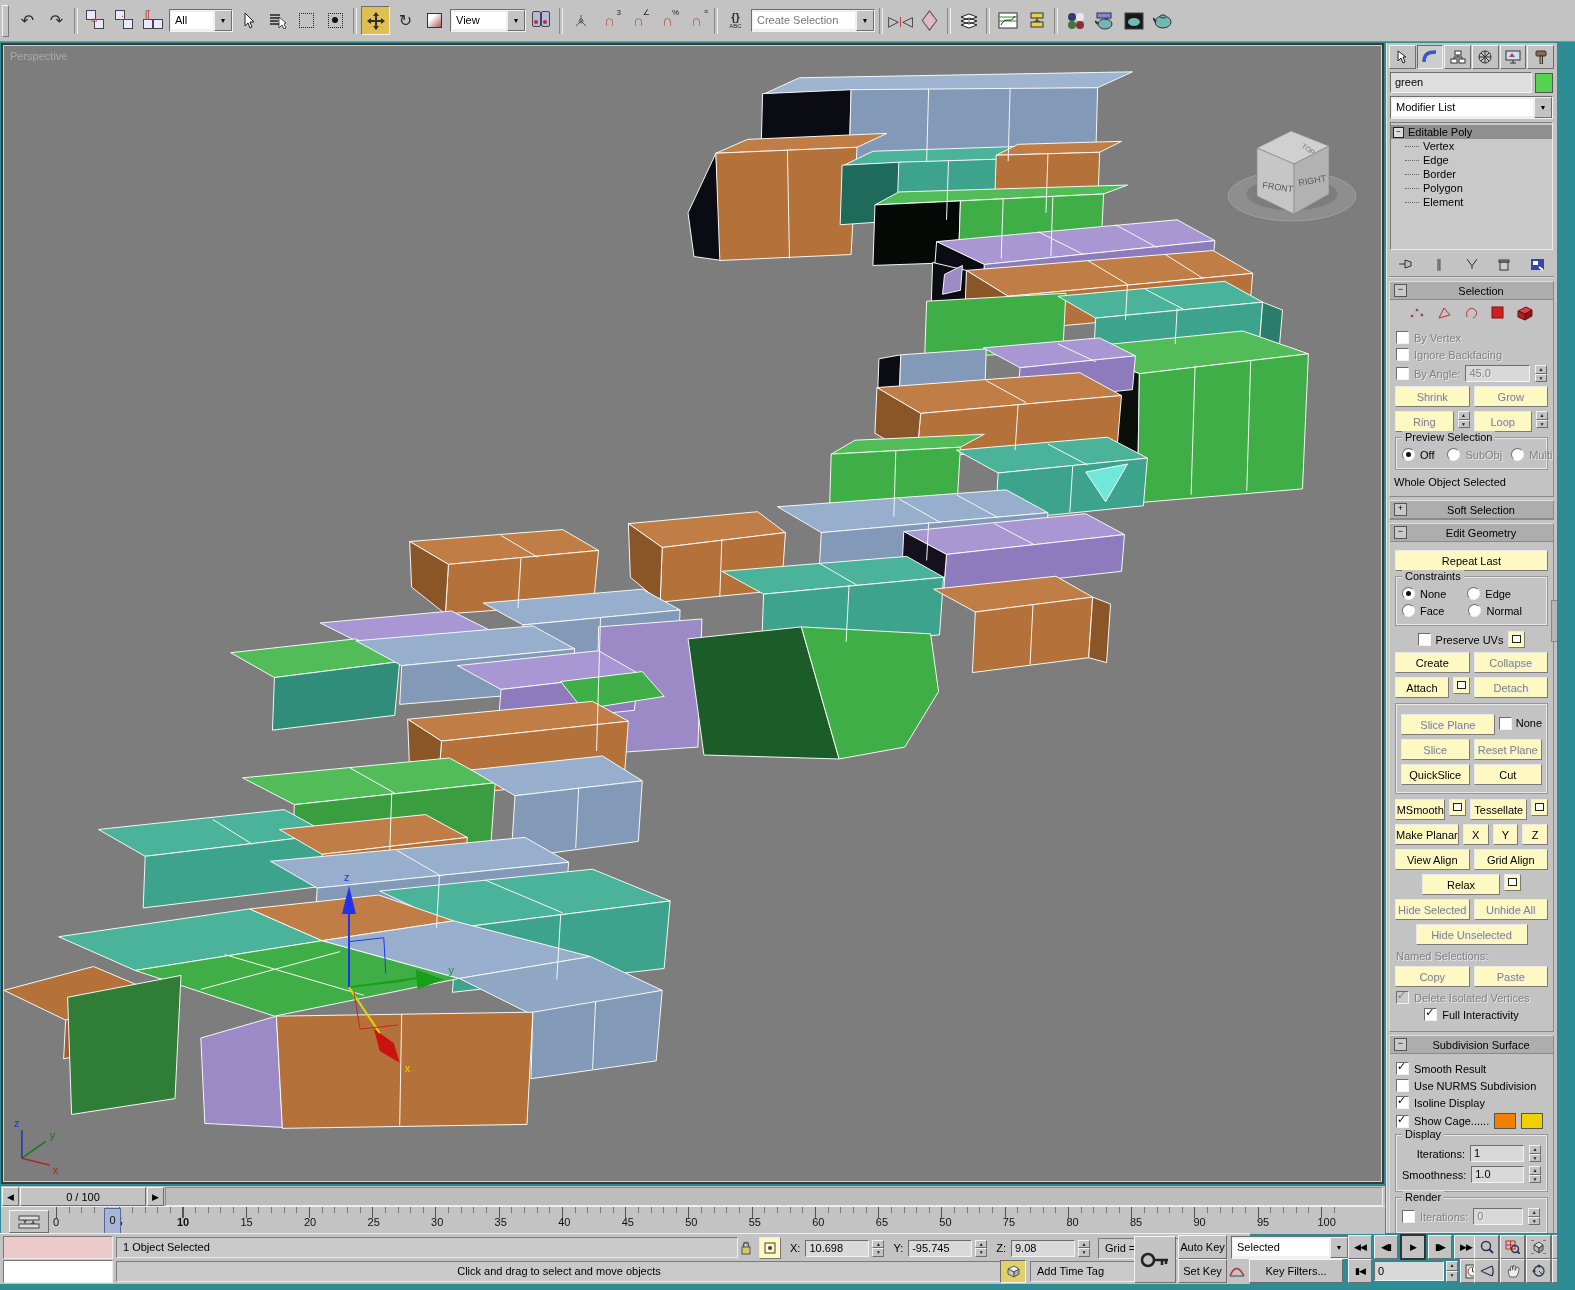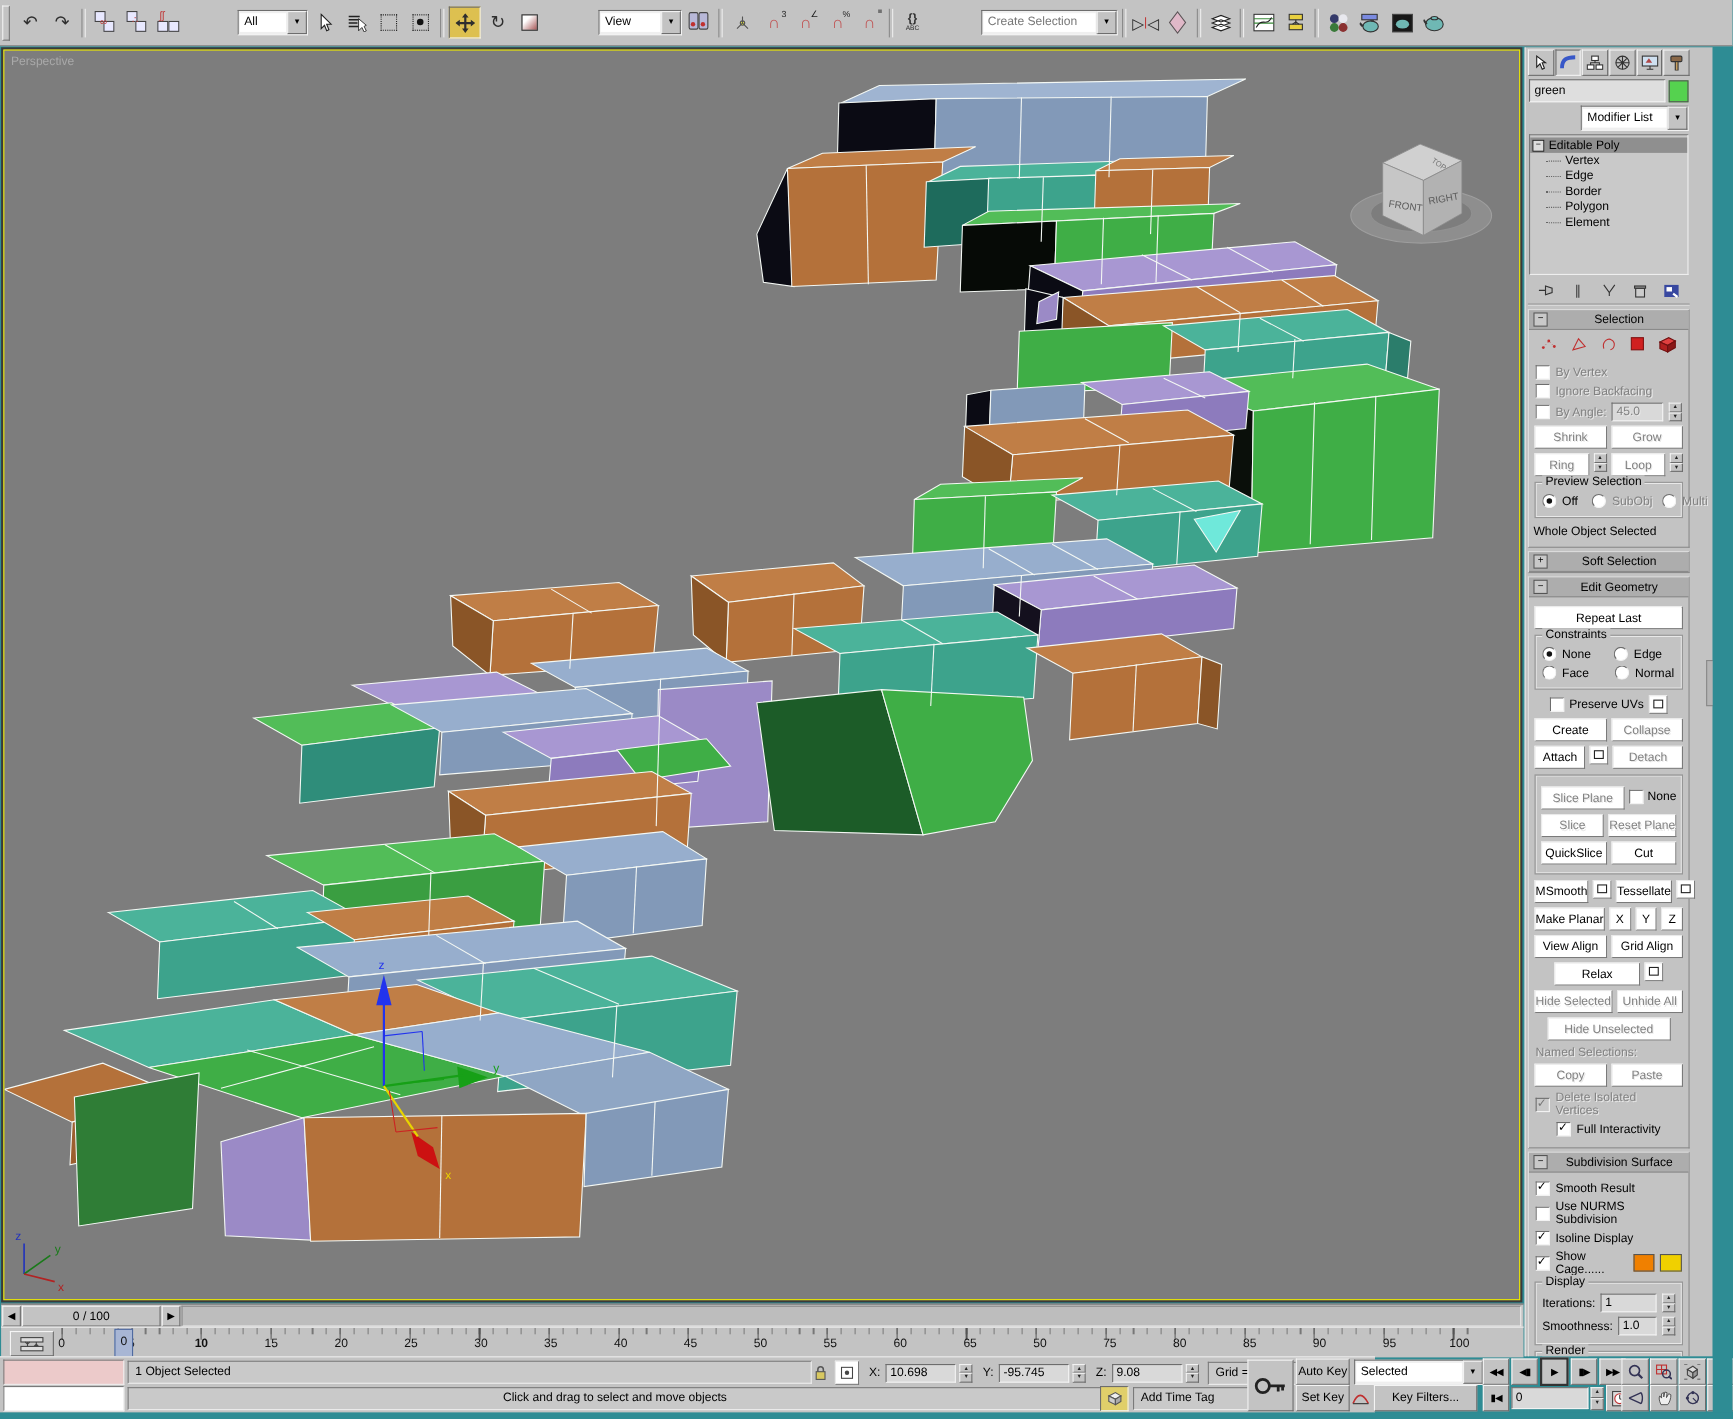--- a/index.html
+++ b/index.html
@@ -1,48 +1,48 @@
 <!DOCTYPE html>
 <html><head>
 <meta charset="utf-8">
 <style>
   html,body{margin:0;padding:0;background:#2e8c94;width:1575px;height:1290px;overflow:hidden;
     font-family:"Liberation Sans","DejaVu Sans",sans-serif;font-size:11px;color:#000;
     -webkit-font-smoothing:none;}
   .abs{position:absolute;}
   
   .raised{background:#c3c3c3;border:1px solid;border-color:#f4f4f4 #6d6d6d #6d6d6d #f4f4f4;}
-  .raised2{background:#ffffff;border:1px solid;border-color:#e9e9e9 #7a7a7a #7a7a7a #e9e9e9;}
+  .raised2{background:#fef9c3;border:1px solid;border-color:#e9e9e9 #7a7a7a #7a7a7a #e9e9e9;}
   .btn{display:flex;align-items:center;justify-content:center;cursor:default;user-select:none;white-space:nowrap;}
   .dis{color:#828282;text-shadow:1px 1px 0 #e9e9e9;}
   
   #toolbar{left:0;top:0;width:1575px;height:42px;background:#c3c3c3;border-bottom:1px solid #8a8a8a;
     display:flex;align-items:center;gap:2px;padding:0 2px;box-sizing:border-box;}
   .tb-handle{width:5px;height:30px;border:1px solid;border-color:#f2f2f2 #777 #777 #f2f2f2;margin-right:3px;}
   .tbtn{width:27px;height:27px;display:flex;align-items:center;justify-content:center;position:relative;color:#2e2e2e;}
   .tbtn.on{background:#ddc050;border:1px solid;border-color:#6d6d6d #f2f2f2 #f2f2f2 #6d6d6d;}
   .tsep{width:2px;height:26px;border-left:1px solid #8a8a8a;border-right:1px solid #eee;margin:0 2px;}
   .combo{height:21px;background:#efefef;border:1px solid;border-color:#6d6d6d #f2f2f2 #f2f2f2 #6d6d6d;
-    display:flex;align-items:center;margin-left:47px;}
+    display:flex;align-items:center;}
   .combo .val{flex:1;padding:0 4px;background:#fff;height:17px;line-height:17px;margin:1px;overflow:hidden;}
   .combo .dd{width:16px;height:19px;background:#c3c3c3;border:1px solid;border-color:#f2f2f2 #6d6d6d #6d6d6d #f2f2f2;
     display:flex;align-items:center;justify-content:center;font-size:7px;}
   .g16{font-size:16px;line-height:1;}
   .g14{font-size:14px;line-height:1;}
   .magnet{color:#c05050;font-weight:bold;font-size:15px;line-height:1;}
   .magsup{position:absolute;top:1px;right:2px;font-size:8px;color:#222;}
   .dotsq{width:13px;height:13px;border:1px dotted #222;}
   .mini-sq{position:absolute;width:8px;height:8px;border:1px solid #444;background:#e8e8ff;}
   
   #vpwrap{left:1px;top:43px;width:1383px;height:1141px;background:#3a3a3a;}
   #viewport{left:2px;top:2px;width:1377px;height:1135px;border:1px solid #ece800;background:#7d7d7d;overflow:hidden;}
   #vplabel{left:6px;top:4px;color:#a9a9a9;font-size:11px;}
   
   #cmdpanel{left:1386px;top:43px;width:171px;height:1190px;background:#c3c3c3;overflow:hidden;
-    border-left:1px solid #e8e8e8;box-sizing:border-box;padding:1px 21px 0 2px;}
+    border-left:1px solid #e8e8e8;box-sizing:border-box;padding:1px 3px 0 2px;}
   #paneltabs{display:flex;height:25px;align-items:flex-end;gap:1px;margin-bottom:3px;}
   .ptab{width:26px;height:22px;display:flex;align-items:center;justify-content:center;
     border:1px solid;border-color:#f2f2f2 #6d6d6d #6d6d6d #f2f2f2;background:#c3c3c3;}
   .ptab.on{border-color:#6d6d6d #f2f2f2 #f2f2f2 #6d6d6d;background:#cdcdcd;}
   .prow{display:flex;align-items:center;gap:3px;margin:3px 1px;}
   .namefield{flex:1;height:17px;background:#dedede;border:1px solid;border-color:#6d6d6d #f2f2f2 #f2f2f2 #6d6d6d;
     padding:1px 4px;line-height:16px;}
   .swatch{width:16px;height:18px;border:1px solid #555;}
   .modlist{flex:1;}
   #stack{height:122px;background:#c9c9c9;border:1px solid;border-color:#7a7a7a #eee #eee #7a7a7a;

